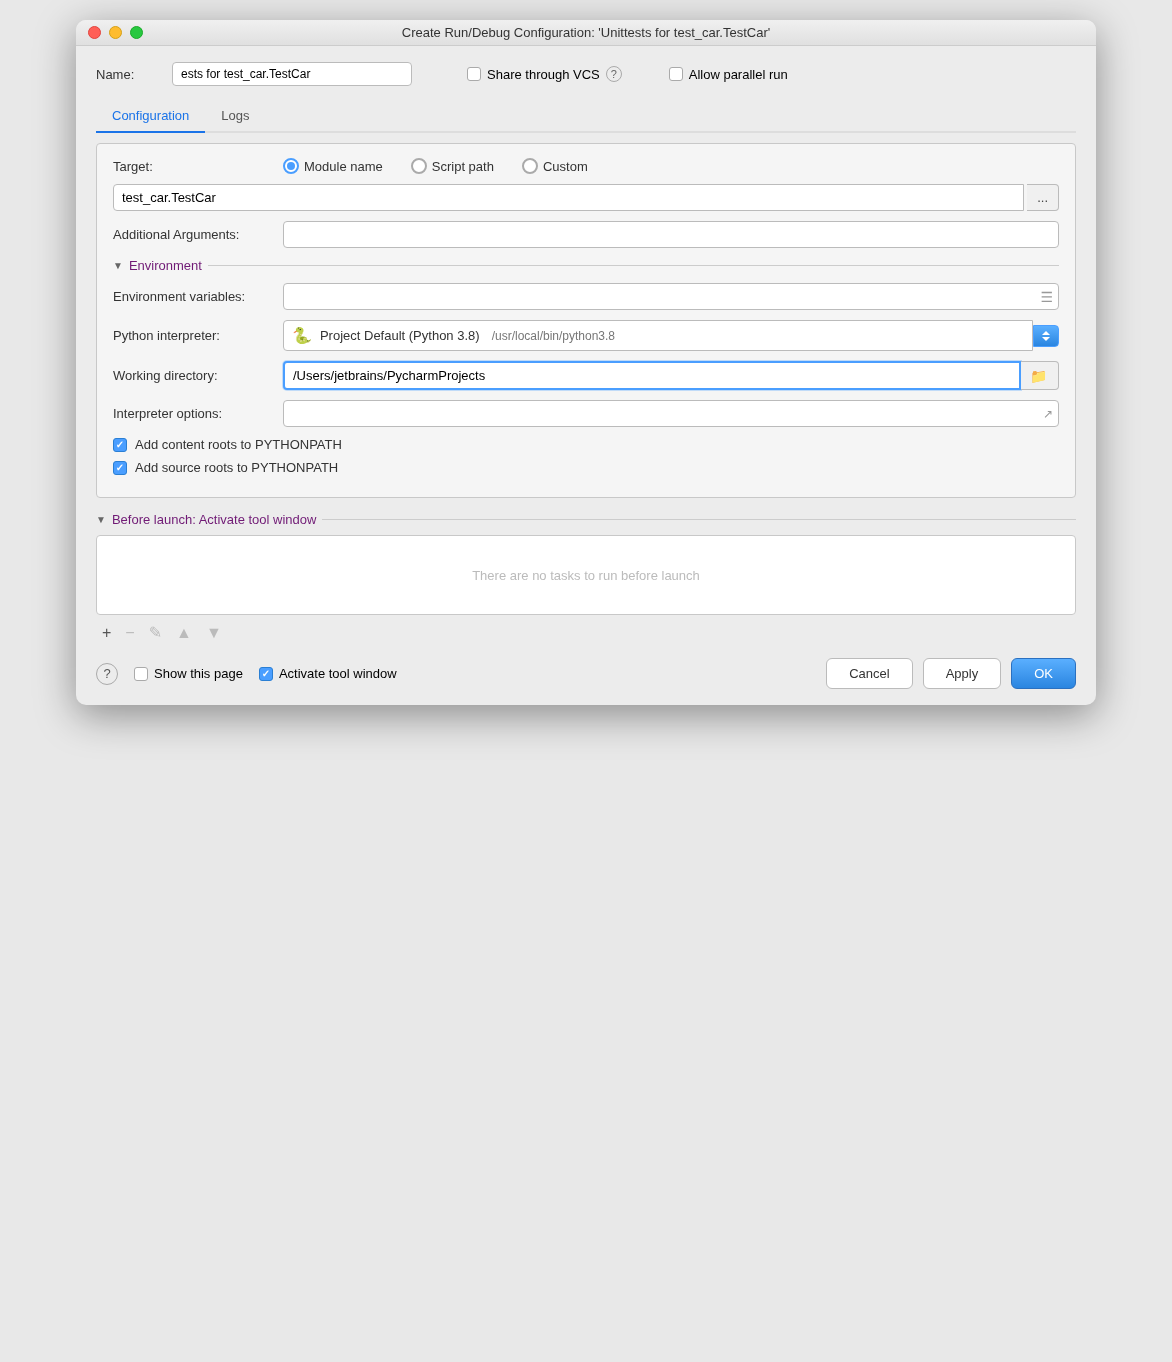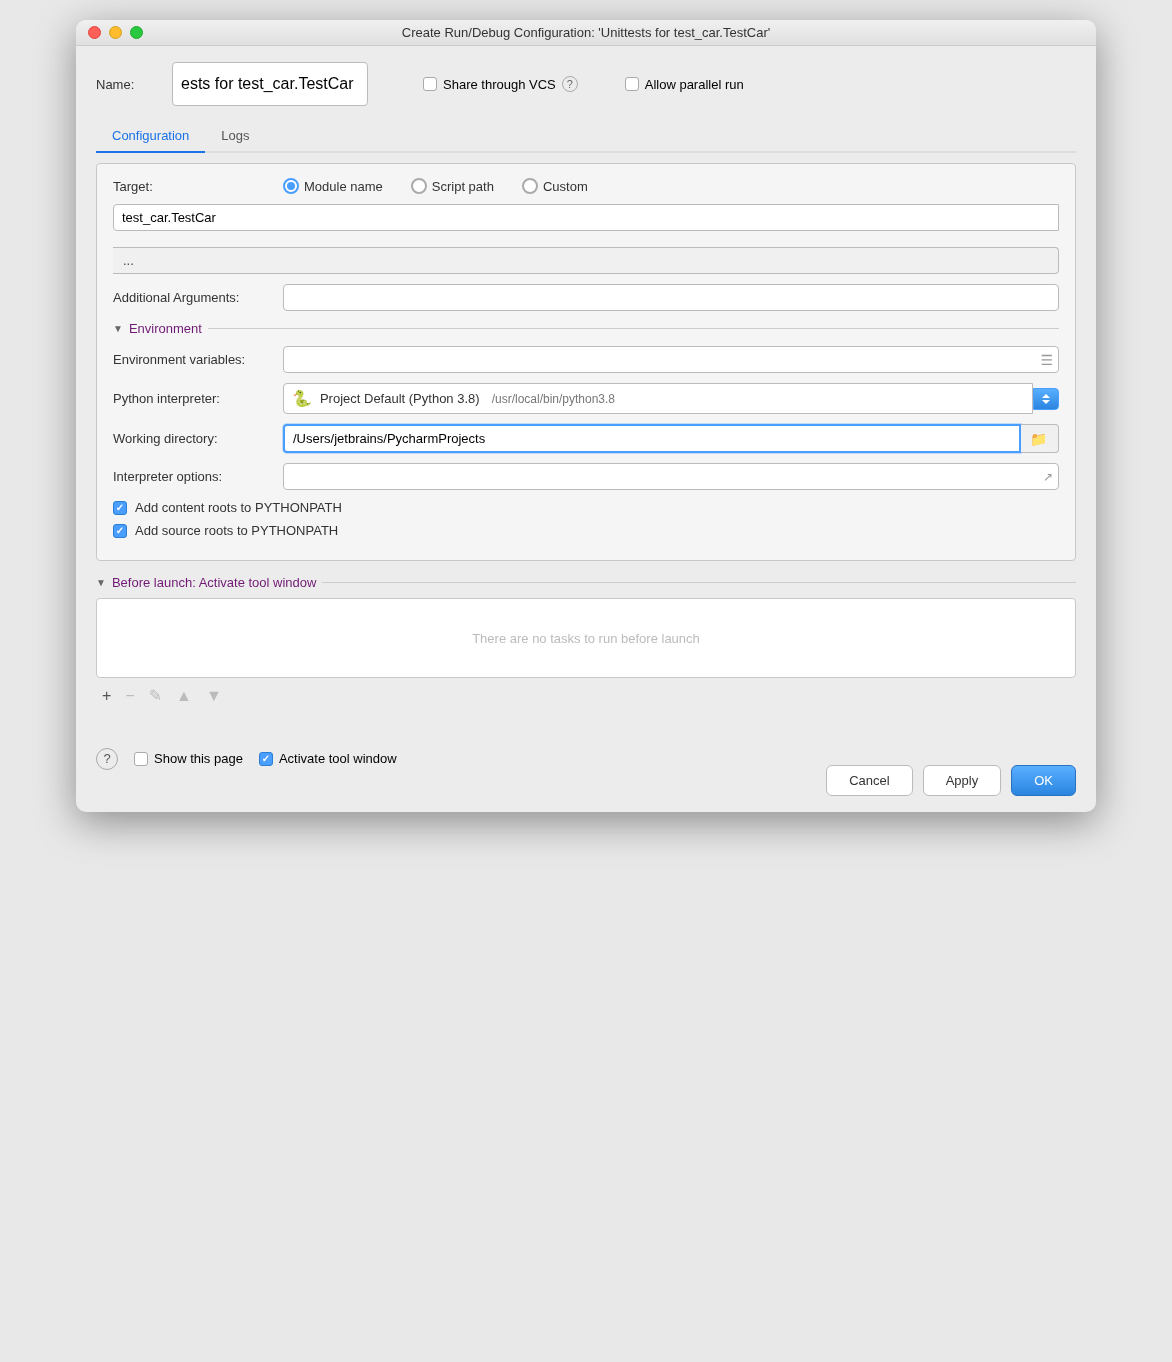--- a/index.html
+++ b/index.html
@@ -62,24 +62,24 @@
     }
     .name-label {
       font-size: 13px;
       color: #333;
       font-weight: 500;
       min-width: 45px;
     }
     .name-input {
       border: 1px solid #bbb;
       border-radius: 4px;
-      padding: 12px 8px;
-      font-size: 16px;
-      background: white;
-      width: 196px;
+      padding: 4px 8px;
+      font-size: 12px;
+      background: white;
+      width: 240px;
       outline: none;
     }
     .checkbox-wrapper {
       display: flex;
       align-items: center;
       gap: 6px;
     }
     .chk {
       width: 14px;
       height: 14px;
@@ -195,24 +195,23 @@
       height: 8px;
       border-radius: 50%;
       background: #4a9eff;
     }
     .radio-label {
       font-size: 13px;
       color: #333;
     }
     .input-with-button {
       display: flex;
-      gap: 16px;
+      gap: 3px;
       width: 100%;
       margin-bottom: 10px;
-      flex-direction: column;
     }
     .text-input {
       flex: 1;
       border: 1px solid #bbb;
       border-radius: 4px 0 0 4px;
       padding: 5px 8px;
       font-size: 13px;
       background: white;
       outline: none;
     }
@@ -417,21 +416,20 @@
       margin-left: auto;
       display: flex;
       gap: 10px;
     }
     .btn {
       padding: 7px 22px;
       border-radius: 6px;
       font-size: 13px;
       cursor: pointer;
       border: none;
-      margin-top: 44px;
     }
     .btn-cancel {
       background: white;
       border: 1px solid #bbb;
       color: #333;
     }
     .btn-apply {
       background: white;
       border: 1px solid #bbb;
       color: #333;

